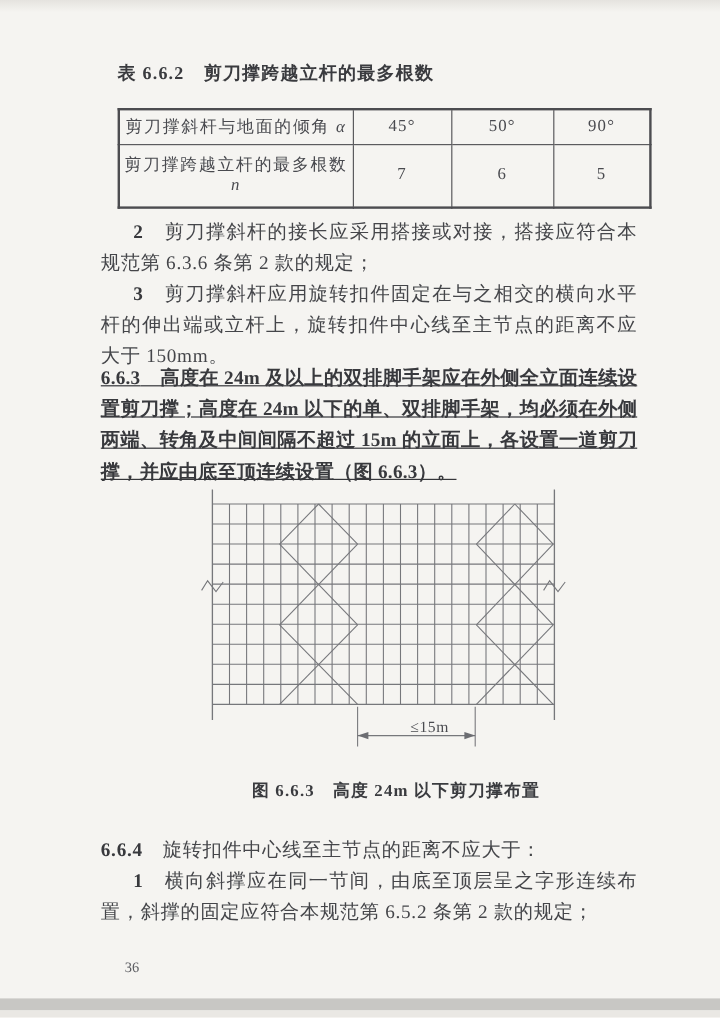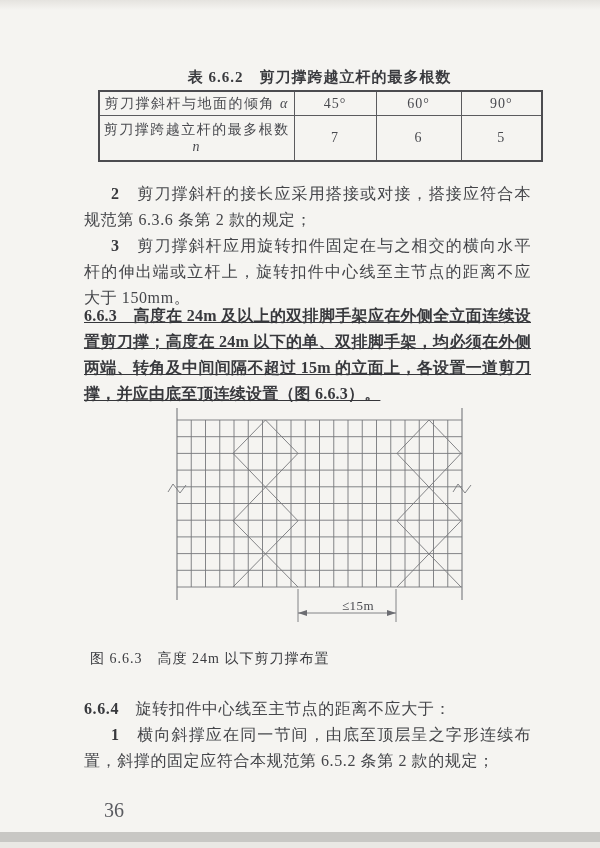--- a/index.html
+++ b/index.html
@@ -8,25 +8,25 @@
     background:#f5f4f1;
     font-family:"Liberation Serif","DejaVu Serif",serif;
     color:#45464a;
   }
   .edge-top{position:absolute;top:0;left:0;right:0;height:10px;
     background:linear-gradient(#e5e3df,rgba(229,227,223,0));}
   .edge-strip{position:absolute;top:832px;left:0;right:0;height:10px;background:#c8c7c4;}
   .edge-bottom{position:absolute;top:842px;left:0;right:0;height:6px;background:#eae8e4;}
 
   .tbl-title{
-    position:absolute;top:68px;left:98px;width:443px;text-align:center;
+    position:absolute;top:52px;left:98px;width:443px;text-align:left;
     font-weight:bold;font-size:15px;letter-spacing:1px;color:#3a3b3f;
   }
   table.spec{
-    position:absolute;top:90px;left:98px;width:443px;height:72px;
+    position:absolute;top:90px;left:98px;width:443px;height:84px;
     border-collapse:collapse;border:2px solid #4c4c50;
     font-size:14px;color:#494a4f;table-layout:fixed;
   }
   table.spec td{
     border:1px solid #5b5b5e;text-align:center;vertical-align:middle;padding:0;
     letter-spacing:1px;
   }
   table.spec td.lbl{letter-spacing:1.5px;}
   table.spec i{font-style:italic;font-family:"Liberation Serif",serif;}
 
@@ -41,26 +41,26 @@
   .para.indent{text-indent:27px;}
   .bold{font-weight:bold;color:#38393d;}
 
   svg.fig{position:absolute;left:160px;top:402px;}
   svg.fig line, svg.fig polyline{stroke:#76777b;stroke-width:0.9;fill:none;}
   svg.fig .pole{stroke-width:1.1;}
   svg.fig polygon{fill:#6c6d72;stroke:none;}
   .dimtext{font-family:"Liberation Serif",serif;font-size:13px;fill:#4a4b50;letter-spacing:0.5px;}
 
   .caption{
-    position:absolute;top:650px;left:90px;width:480px;
-    font-weight:normal;font-size:14px;letter-spacing:1px;color:#3a3b3f;
+    position:absolute;top:650px;left:90px;width:480px;text-align:center;
+    font-weight:bold;font-size:14px;letter-spacing:1px;color:#3a3b3f;
   }
   .pagenum{
     position:absolute;top:799px;left:104px;
-    font-size:20px;color:#5a5b60;
+    font-size:12px;color:#5a5b60;
   }
 </style>
 </head>
 <body>
 
 <div class="page">
   <div class="edge-top"></div>
 
   <div class="tbl-title">表 6.6.2　剪刀撑跨越立杆的最多根数</div>
 
@@ -68,21 +68,21 @@
     <colgroup>
       <col style="width:195px">
         <col style="width:82px">
         <col style="width:85px">
         <col style="width:81px">
     </colgroup>
     <tbody id="tbl-body">
         <tr>
           <td class="lbl">剪刀撑斜杆与地面的倾角 <i>α</i></td>
           <td>45°</td>
-          <td>60°</td>
+          <td>50°</td>
           <td>90°</td>
         </tr>
         <tr>
           <td class="lbl">剪刀撑跨越立杆的最多根数 <i>n</i></td>
           <td>7</td>
           <td>6</td>
           <td>5</td>
         </tr>
       </tbody>
   </table>

